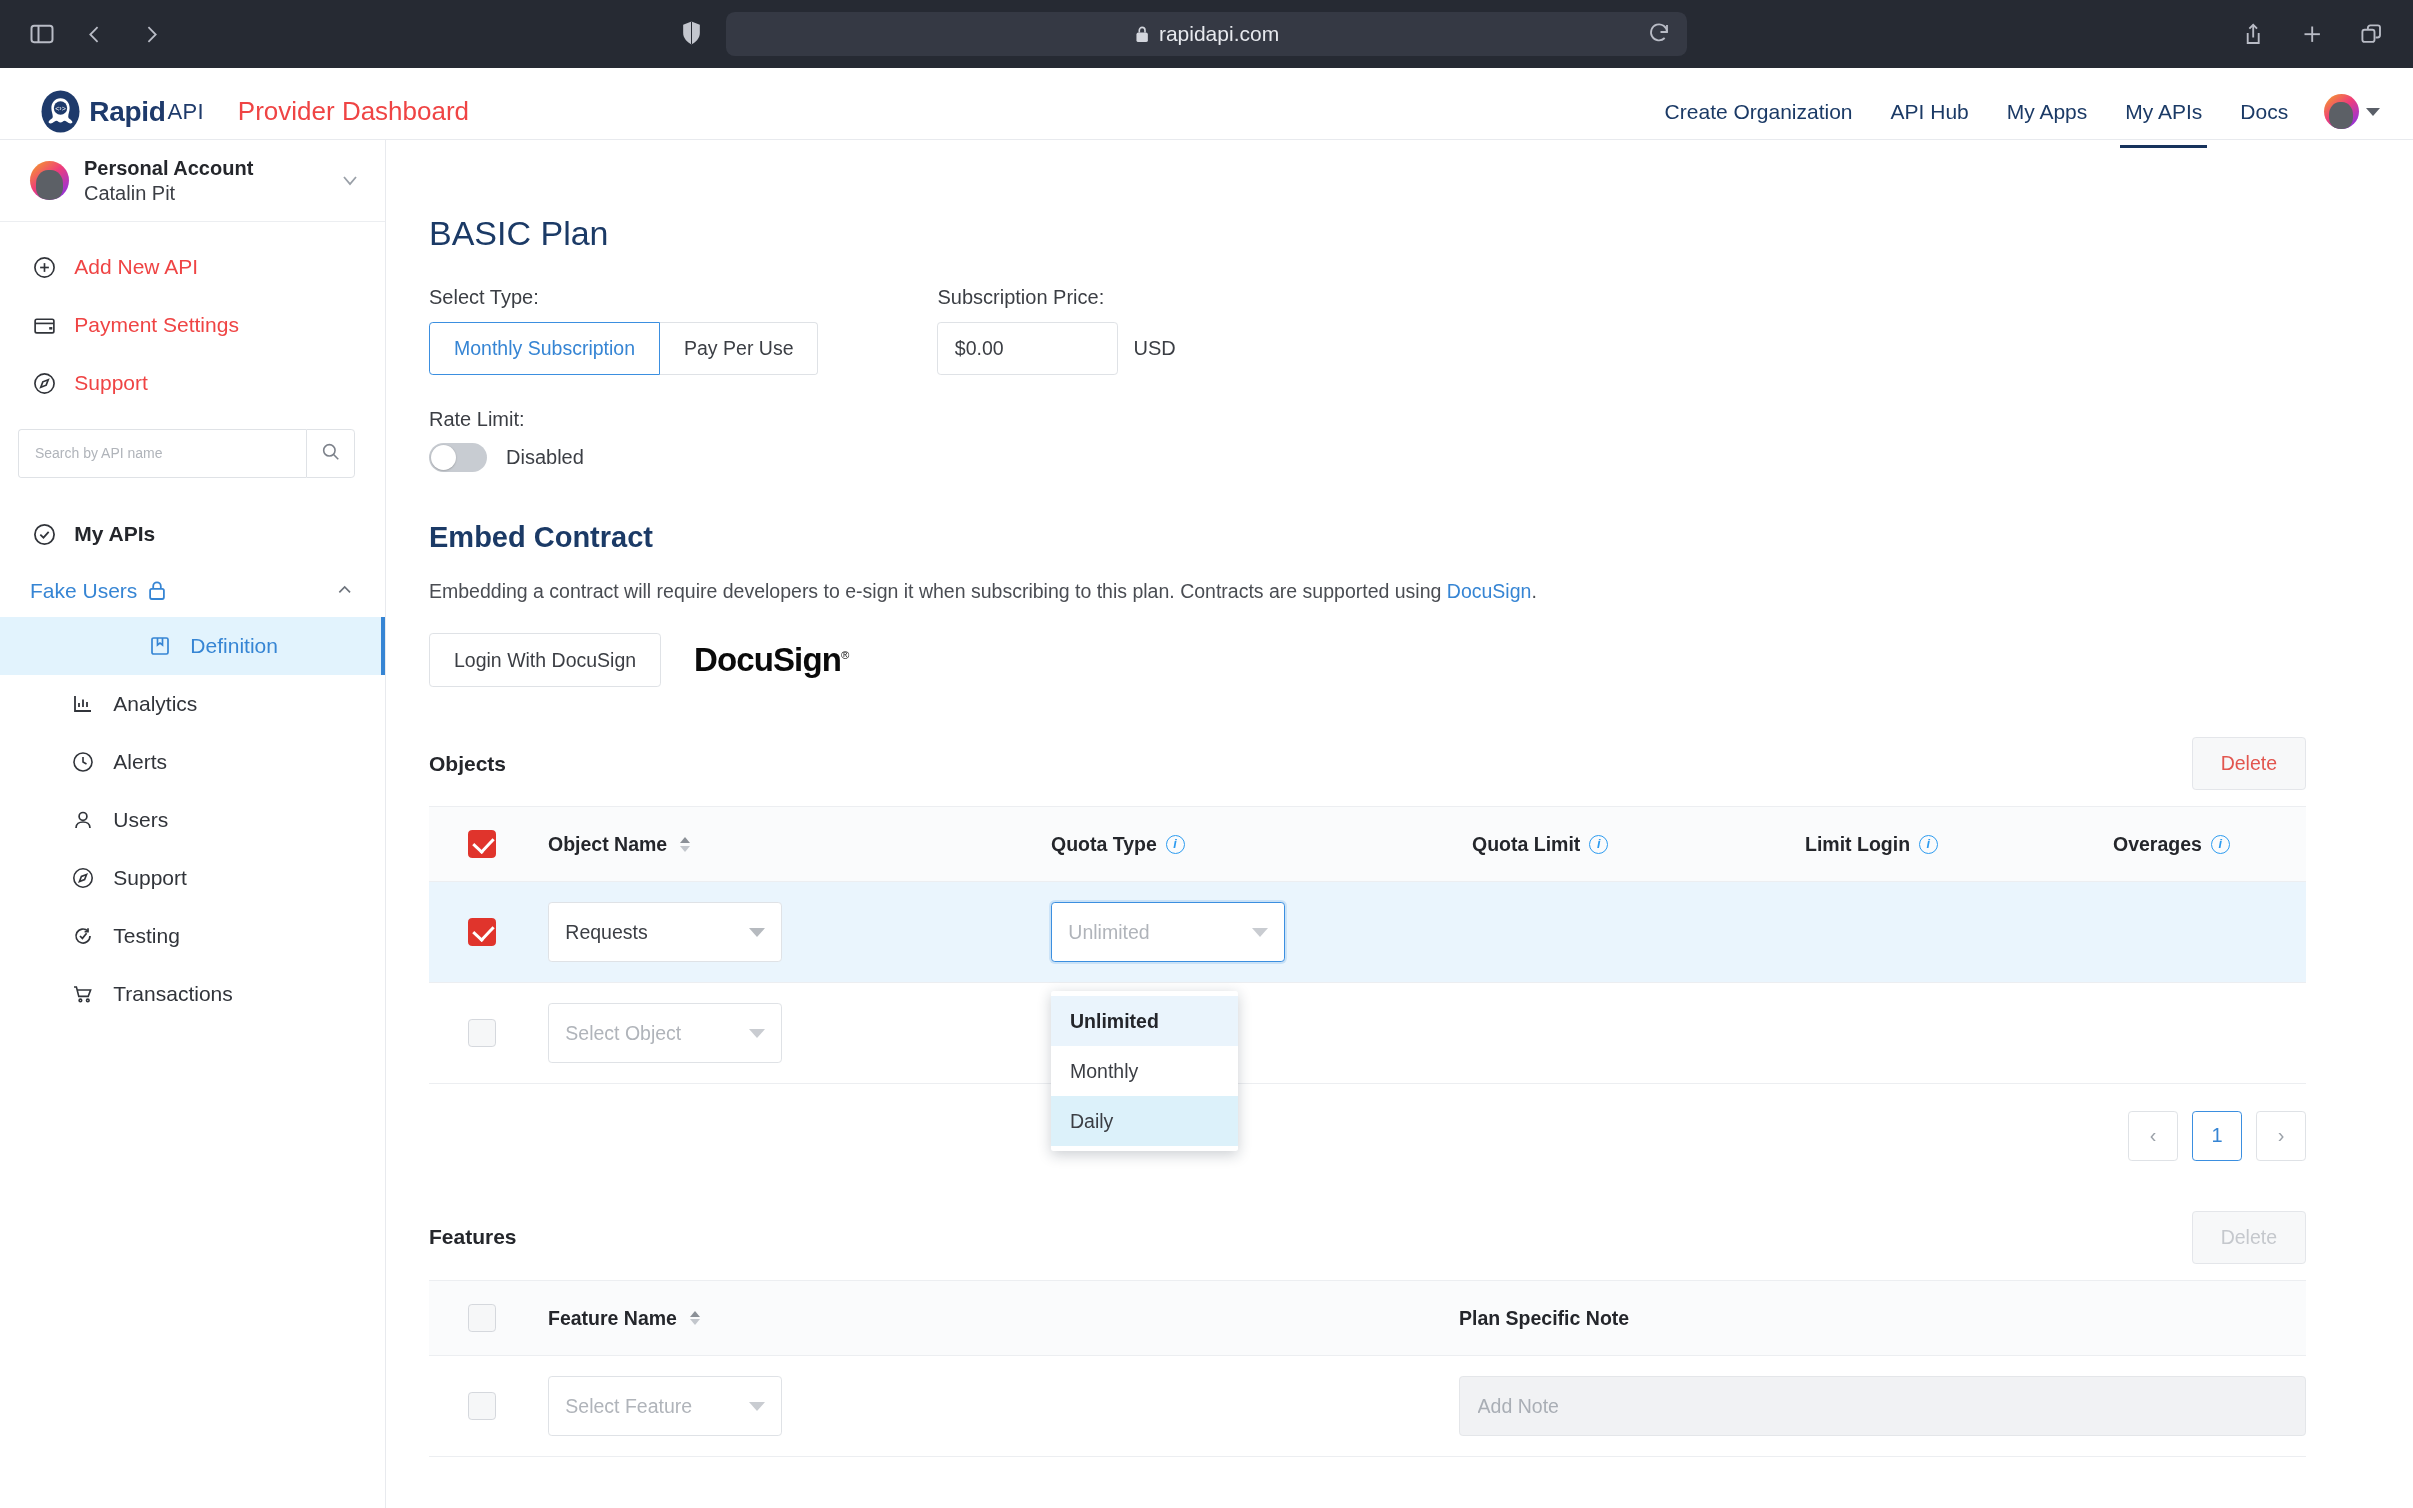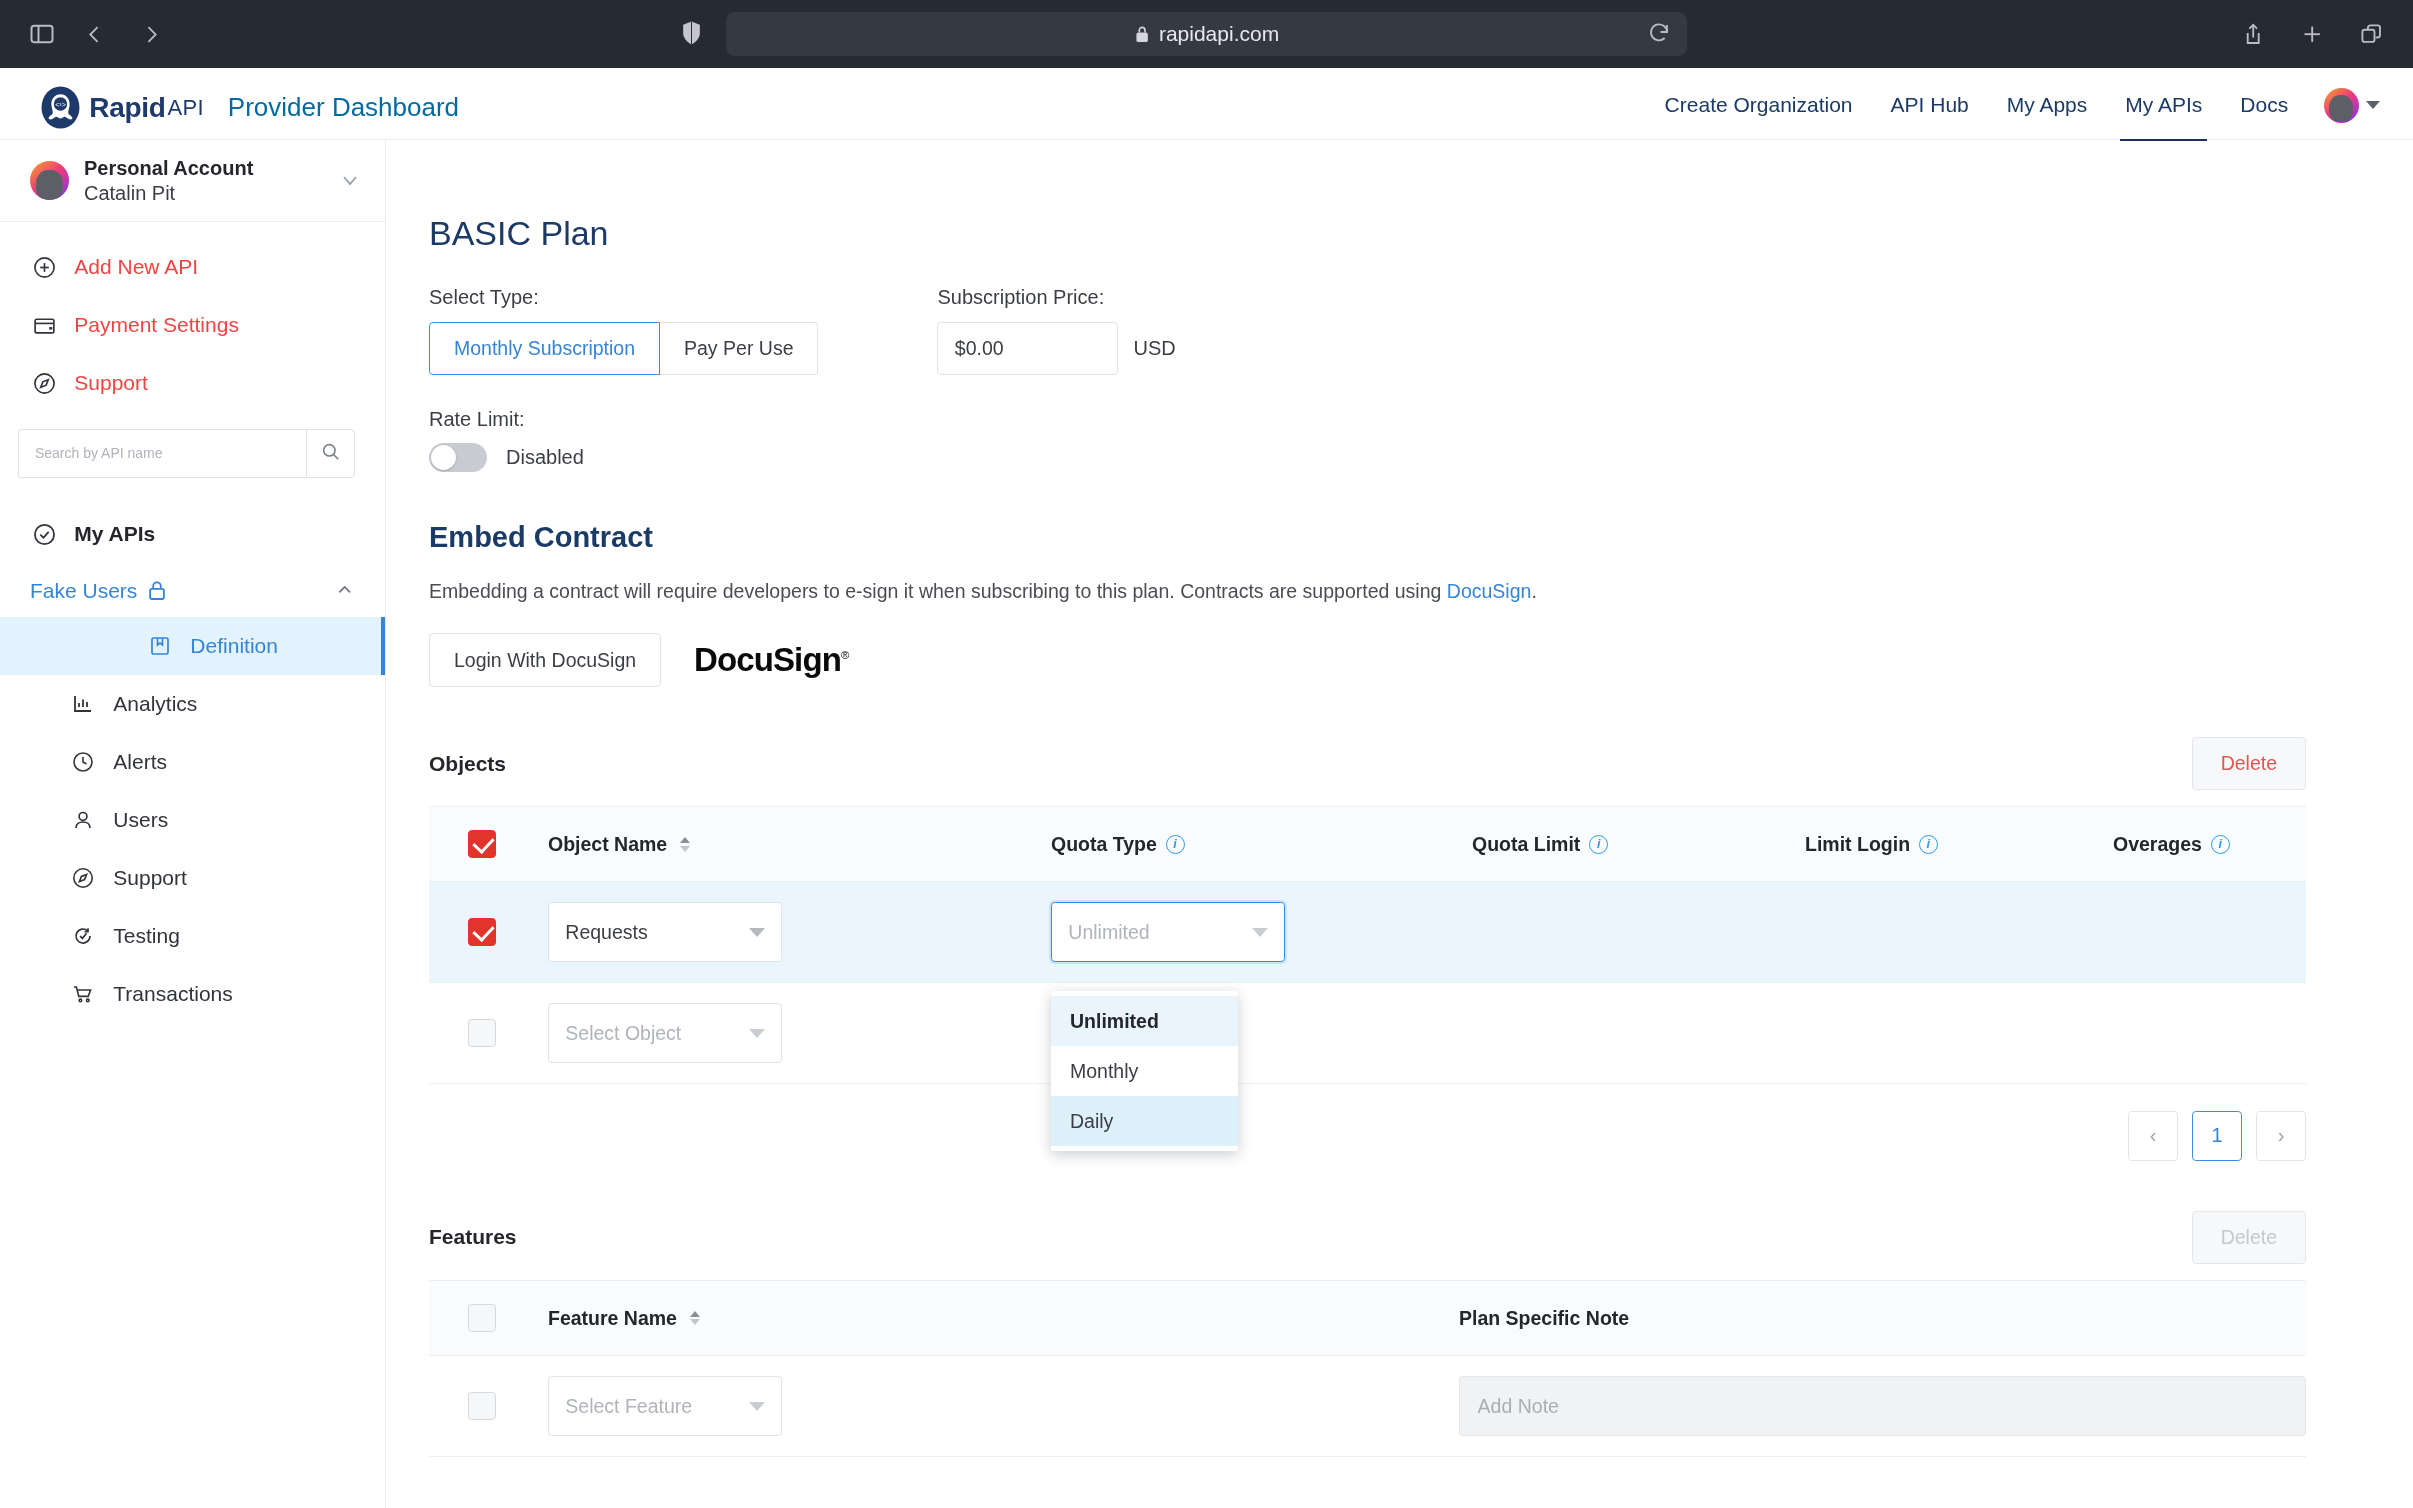--- a/index.html
+++ b/index.html
@@ -56,35 +56,35 @@
   .chrome-right {
     position: absolute; right: 25px;
     display: flex; align-items: center; gap: 26.4px;
   }
 
   
   .app-header {
     height: 72px;
     background: #ffffff;
     border-bottom: 0.6px solid #e8eaee;
-    display: flex; 
-    padding: 8px 33px 0 38px;
+    display: flex; align-items: center;
+    padding: 16px 33px 0 38px;
     position: relative;
   }
   .brand { display: flex; align-items: center; gap: 0px; }
   .brand-logo { width: 45px; height: 45px; flex: none; }
   .brand-rapid {
     font-size: 28px; font-weight: bold; color: #1e3a6b;
     letter-spacing: -0.3px; margin-left: 6.3px;
   }
   .brand-api {
     font-size: 22px; color: #1e3a6b; letter-spacing: 0.3px; margin-left: 1.9px;
   }
   .brand-dash {
-    font-size: 26px; color: #0369a1; margin-left: 24px; font-weight: 400;
+    font-size: 26px; color: #ef4444; margin-left: 34px; font-weight: 400;
   }
   .topnav {
     position: absolute; right: 33px;
     display: flex; align-items: center; gap: 0;
     height: 58px;
   }
   .topnav-item {
     font-size: 21px;
     color: #1b3a66;
     padding: 0 19px;

